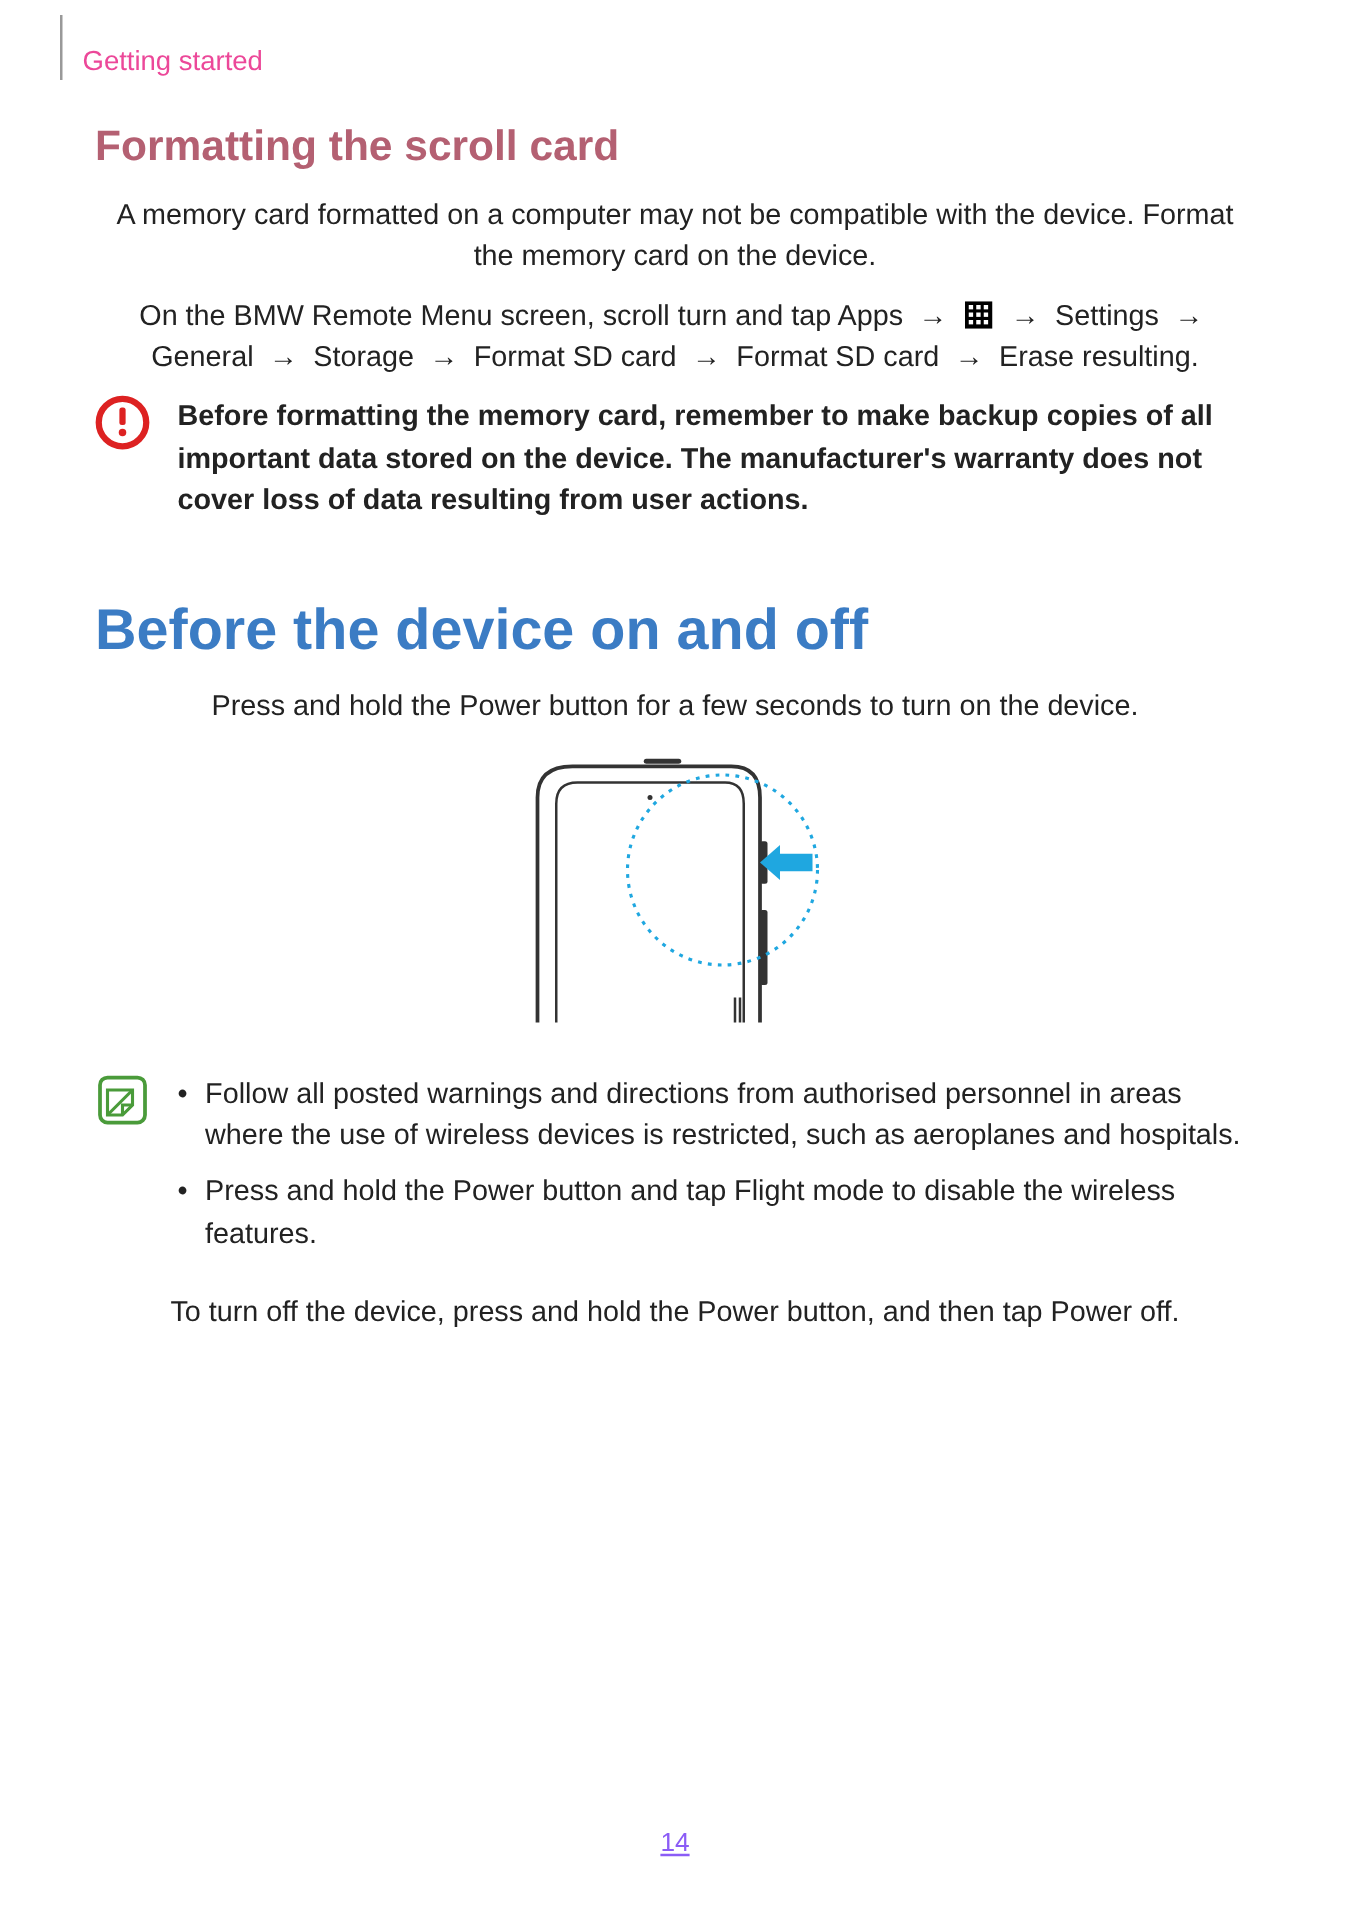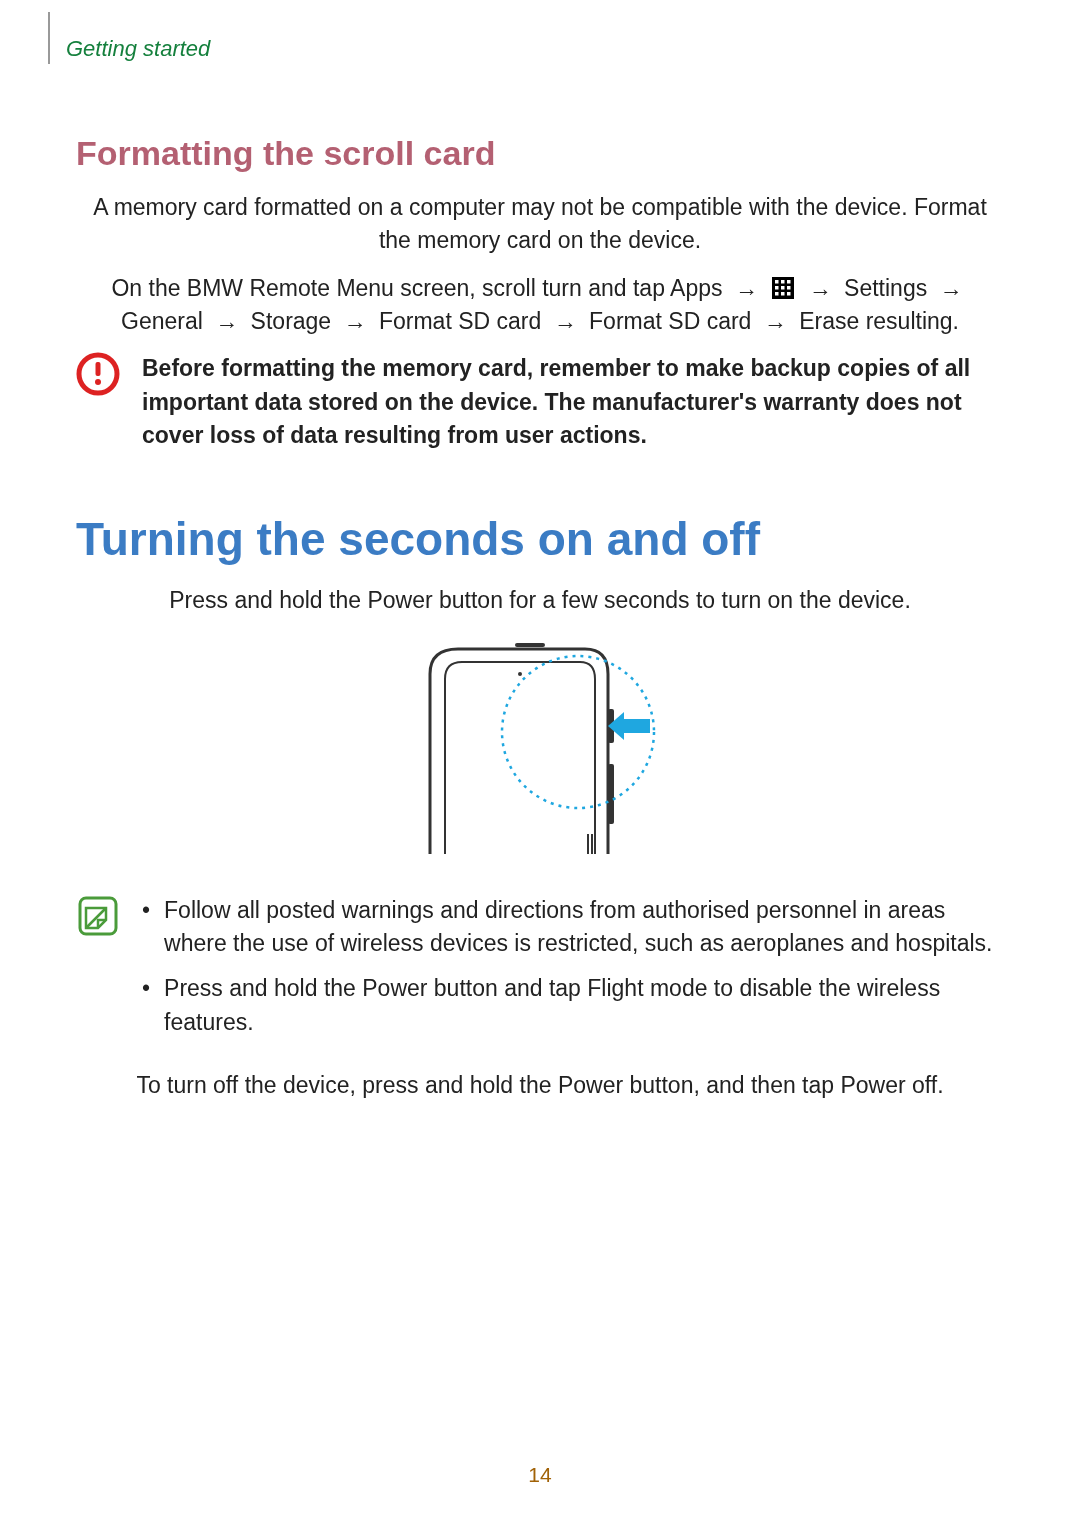--- a/index.html
+++ b/index.html
@@ -15,24 +15,23 @@
   .header-rule {
     position: absolute;
     top: 12px;
     left: 48px;
     width: 2px;
     height: 52px;
     background: #999;
   }
   .breadcrumb {
     font-size: 22px;
-    color: #15803d;
+    color: #ec4899;
     margin-left: -10px;
-    margin-bottom: 72px;
-    font-style: italic;
+    margin-bottom: 36px;
   }
   .h2 {
     font-size: 34px;
     font-weight: 700;
     color: #b46072;
     margin-bottom: 18px;
   }
   .para {
     font-size: 23px;
     line-height: 1.45;
@@ -99,21 +98,22 @@
     margin-bottom: 12px;
   }
   .bullet { flex: 0 0 auto; }
   .li-text { flex:1; }
   .page-num {
     position:absolute;
     bottom: 40px;
     left:0; right:0;
     text-align:center;
     font-size: 21px;
-    color: #a16207;
+    color: #8b5cf6;
+    text-decoration: underline;
   }
 </style>
 </head>
 <body>
 
 <div class="header-rule"></div>
 <div class="breadcrumb">Getting started</div>
 
 <div class="h2">Formatting the scroll card</div>
 <p class="para">A memory card formatted on a computer may not be compatible with the device. Format the memory card on the device.</p>
@@ -155,21 +155,21 @@
   <div class="callout-icon">
     <svg viewBox="0 0 44 44">
       <circle cx="22" cy="22" r="19" fill="none" stroke="#d22" stroke-width="5"></circle>
       <rect x="19.5" y="10" width="5" height="14" rx="2" fill="#d22"></rect>
       <circle cx="22" cy="30" r="3" fill="#d22"></circle>
     </svg>
   </div>
   <div class="callout-body">Before formatting the memory card, remember to make backup copies of all important data stored on the device. The manufacturer's warranty does not cover loss of data resulting from user actions.</div>
 </div>
 
-<div class="h1">Turning the seconds on and off</div>
+<div class="h1">Before the device on and off</div>
 <p class="para">Press and hold the Power button for a few seconds to turn on the device.</p>
 
 <div class="figure">
   <svg width="260" height="230" viewBox="0 0 260 230">
 
     <path d="M 20 220 L 20 40 Q 20 15 48 15 L 175 15 Q 198 15 198 40 L 198 220" fill="none" stroke="#333" stroke-width="3"></path>
     <path d="M 35 220 L 35 45 Q 35 28 52 28 L 170 28 Q 185 28 185 45 L 185 220" fill="none" stroke="#333" stroke-width="2"></path>
     <circle cx="110" cy="40" r="2" fill="#333"></circle>
     <line x1="178" y1="220" x2="178" y2="200" stroke="#333" stroke-width="2"></line>
     <line x1="182" y1="220" x2="182" y2="200" stroke="#333" stroke-width="2"></line>

